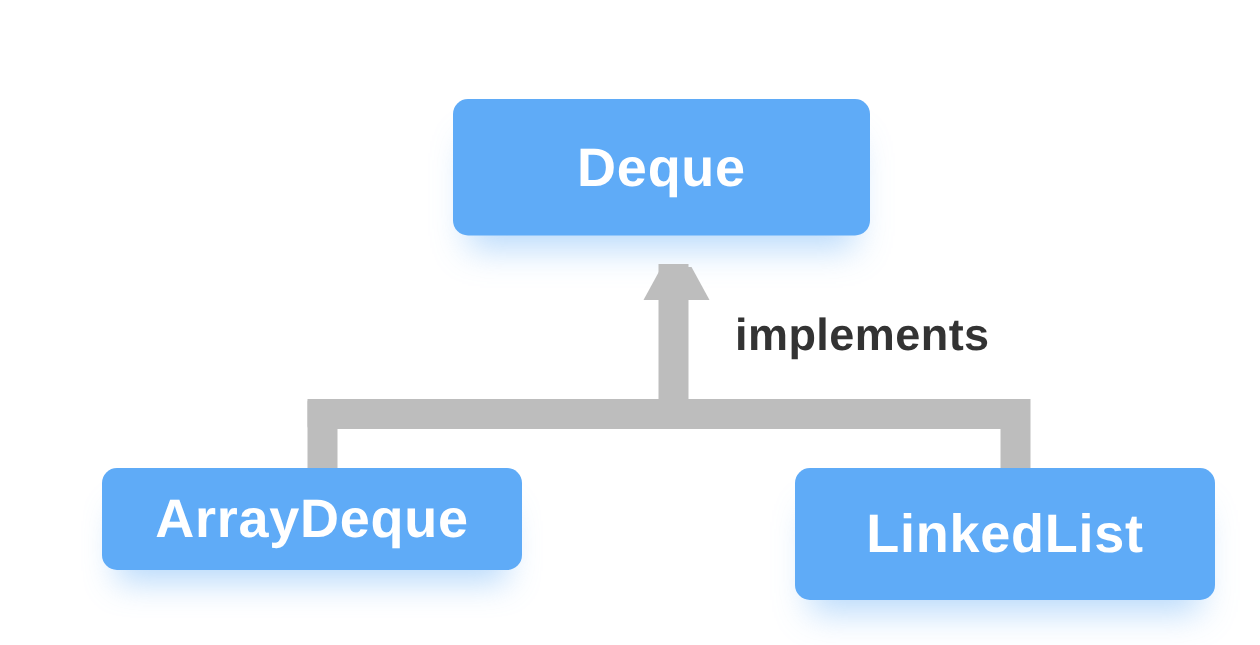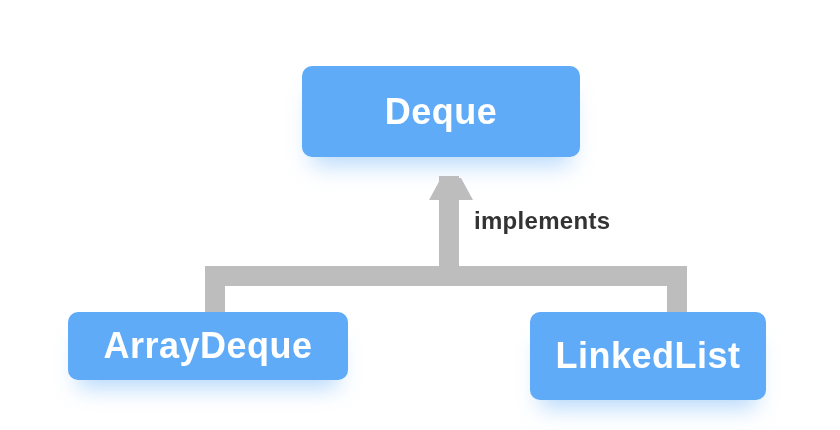--- a/index.html
+++ b/index.html
@@ -22,36 +22,36 @@
     position:absolute;
     background:var(--node-fill);
     color:var(--node-text);
     border-radius:10px;
     display:flex;align-items:center;justify-content:center;
     font-weight:bold;font-size:36px;letter-spacing:.5px;
     box-shadow:0 18px 22px -10px rgba(95,171,247,.45);
   }
   .node-deque{left:282px;top:46px;width:278px;height:91px;}
   .node-arraydeque{left:48px;top:292px;width:280px;height:68px;}
-  .node-linkedlist{left:510px;top:292px;width:236px;height:88px;}
+  .node-linkedlist{left:510px;top:292px;width:280px;height:88px;}
   .connector{position:absolute;background:var(--connector);}
   .arrow-shaft{left:419px;top:156px;width:5px;height:94px;}
   .arrowhead{
     position:absolute;left:409px;top:138px;
     width:0;height:0;
     border-left:12px solid transparent;
     border-right:12px solid transparent;
     border-bottom:22px solid var(--connector);
   }
   .h-line{left:185px;top:246px;width:466px;height:4px;border-radius:2px;}
   .left-drop{left:185px;top:246px;width:4px;height:46px;}
   .right-drop{left:647px;top:246px;width:4px;height:46px;}
   .edge-label{
-    position:absolute;left:444px;top:179px;
-    font-weight:bold;font-size:24px;line-height:1;
+    position:absolute;left:460px;top:179px;
+    font-weight:bold;font-size:30px;line-height:1;
     color:var(--edge-label-text);letter-spacing:.3px;
   }
 </style>
 </head>
 <body>
 
 <div class="canvas">
 
   <div class="node node-deque">
     <span>Deque</span>

